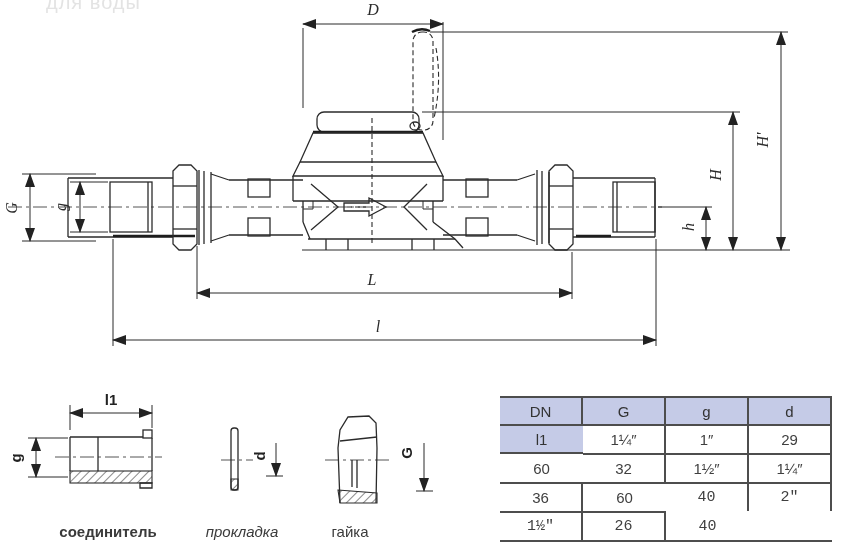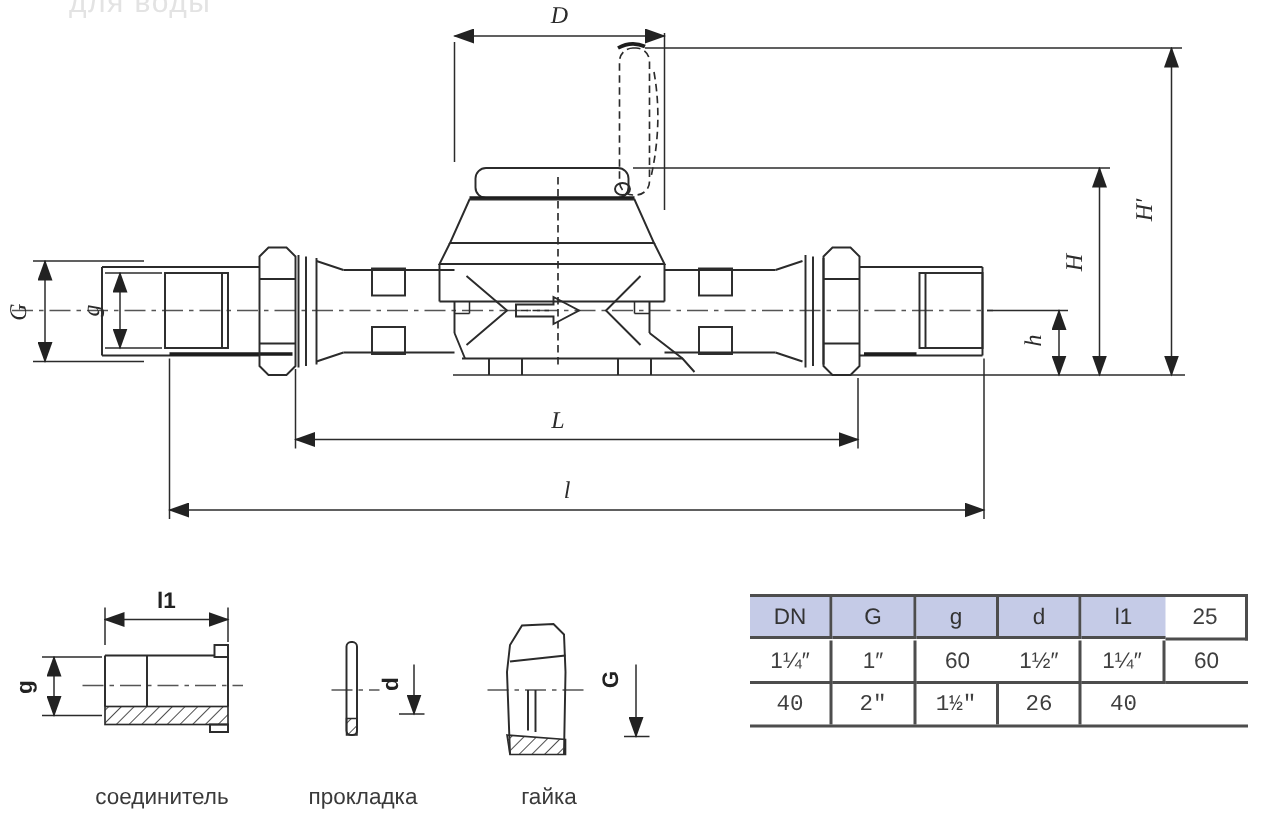--- a/index.html
+++ b/index.html
@@ -3,26 +3,26 @@
 <meta charset="utf-8">
 <style>
   html,body{margin:0;padding:0;background:#ffffff;}
   body{width:843px;height:546px;position:relative;overflow:hidden;
        font-family:"Liberation Sans",sans-serif;}
   svg{position:absolute;left:0;top:0;}
   .wm{position:absolute;left:46px;top:-9px;color:#e3e3e3;font-size:20px;
       letter-spacing:1px;user-select:none;}
   .caption{position:absolute;top:523px;color:#3a3a3a;font-size:15px;
            text-align:center;}
-  #cap1{left:38px;width:140px;}
-  #cap2{left:182px;width:120px;}
-  #cap3{left:326px;width:80px;}
+  #cap1{left:38px;width:140px;font-weight:bold;}
+  #cap2{left:182px;width:120px;font-style:italic;}
+  #cap3{left:310px;width:80px;}
   .tbl{position:absolute;left:500px;top:396px;width:332px;
        border-top:2px solid #4d4d4d;border-bottom:2px solid #4d4d4d;
-       display:grid;grid-template-columns:repeat(6,1fr);}
+       display:grid;grid-template-columns:repeat(4,1fr);}
   .tbl .c{height:27px;display:flex;align-items:center;justify-content:center;
           font-size:15px;color:#3f3f3f;border-right:2px solid #4d4d4d;
           border-bottom:2px solid #4d4d4d;}
   .tbl .c.last{border-right:none;}
   .tbl .c.bot{border-bottom:none;font-family:Liberation Mono, monospace;}
   .tbl .hd{background:#c5cbe7;color:#333;height:26px;}
   .dimI{font-family:"Liberation Serif",serif;font-style:italic;
         font-size:16px;fill:#2b2b2b;}
   .dimB{font-family:"Liberation Sans",sans-serif;font-weight:bold;
         font-size:15px;fill:#222;}
@@ -216,27 +216,29 @@
 <div class="caption" id="cap2">прокладка</div>
 <div class="caption" id="cap3">гайка</div>
 
 <div class="tbl">
   <div class="c hd">DN</div>
   <div class="c hd">G</div>
   <div class="c hd">g</div>
   <div class="c hd">d</div>
   <div class="c hd last">l1</div>
 
-  <div class="c">25</div>
   <div class="c">1¼″</div>
   <div class="c">1″</div>
+  <div class="c">29</div>
   <div class="c last">60</div>
 
+  <div class="c">32</div>
   <div class="c">1½″</div>
   <div class="c">1¼″</div>
+  <div class="c">36</div>
   <div class="c last">60</div>
 
   <div class="c bot">40</div>
   <div class="c bot">2″</div>
   <div class="c bot">1½″</div>
   <div class="c bot">26</div>
   <div class="c bot last">40</div>
 </div>
 
 </body></html>

